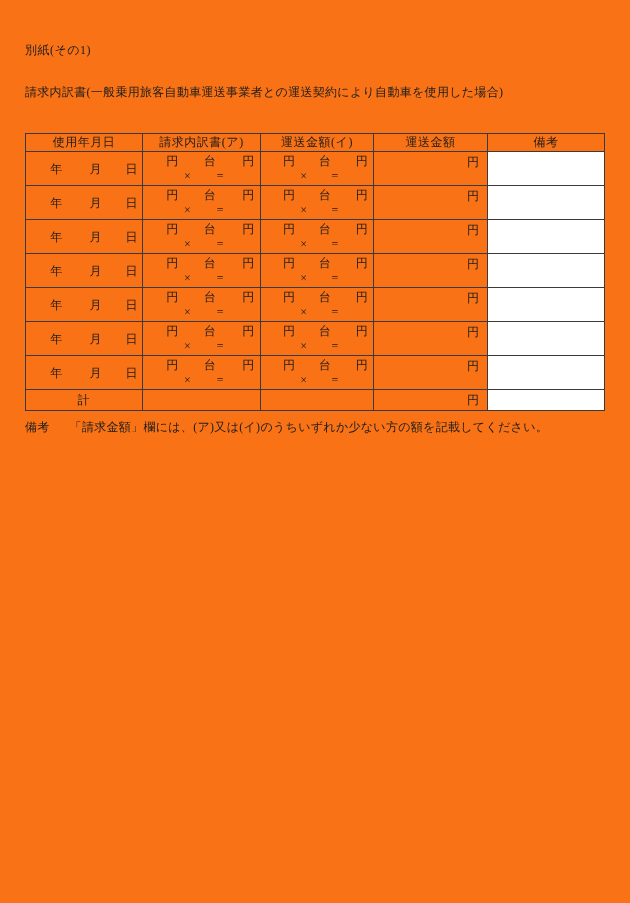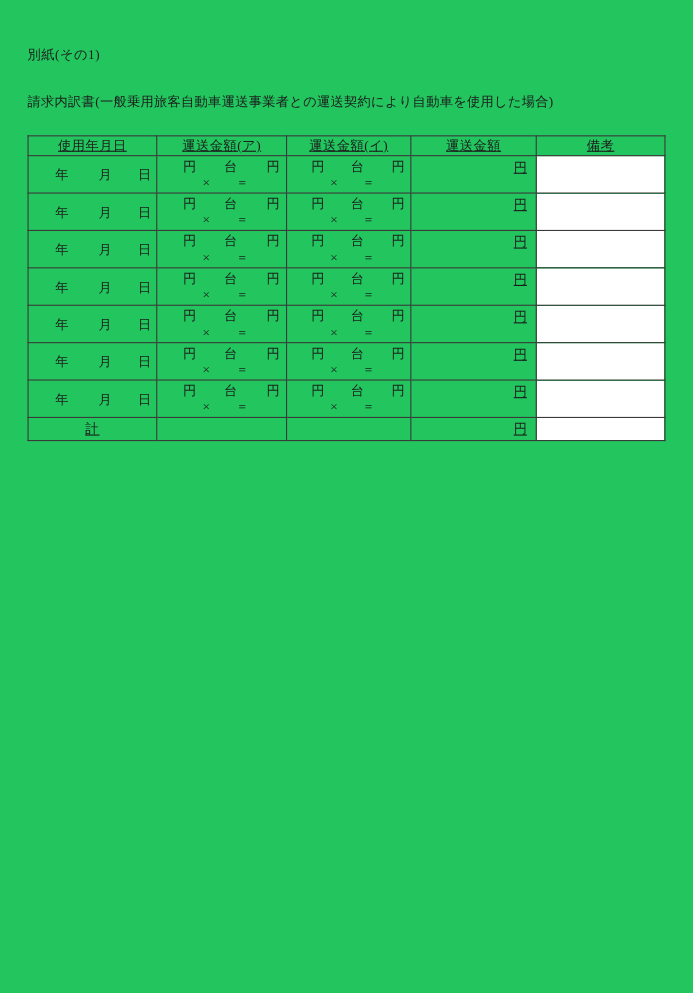--- a/index.html
+++ b/index.html
@@ -3,35 +3,35 @@
 <meta charset="utf-8">
 <style>
   * { margin: 0; padding: 0; box-sizing: border-box; }
   html, body { background: #ffffff; }
   body {
     width: 630px; height: 903px;
     position: relative;
     font-family: "Liberation Serif", "DejaVu Serif", serif;
     color: #1c1c1c;
   }
-  .page { position: absolute; inset: 0; background: #22c55e; overflow: hidden; }
+  .page { position: absolute; inset: 0; background: #f97316; overflow: hidden; }
 
   .attachment-label {
     position: absolute; left: 25px; top: 42px;
     font-size: 12px; letter-spacing: 0.5px; white-space: nowrap;
   }
   .doc-title {
     position: absolute; left: 25px; top: 84px;
     font-size: 12px; letter-spacing: 0.3px; white-space: nowrap;
   }
 
   table.breakdown {
-    position: absolute; left: 25px; top: 123px;
+    position: absolute; left: 25px; top: 133px;
     width: 579px;
-    border-collapse: collapse; table-layout: fixed; text-decoration: underline;
+    border-collapse: collapse; table-layout: fixed;
   }
   .breakdown th, .breakdown td {
     border: 1px solid #3a3a3a;
     font-size: 12px; font-weight: normal;
     overflow: hidden;
   }
   .breakdown thead th { height: 18px; text-align: center; letter-spacing: 0.5px; }
 
   .data-row td { height: 34px; }
   .total-row td { height: 21px; }
@@ -77,21 +77,21 @@
     <colgroup>
       <col style="width:117px">
       <col style="width:118px">
       <col style="width:113px">
       <col style="width:114px">
       <col style="width:117px">
     </colgroup>
     <thead>
       <tr>
         <th>使用年月日</th>
-        <th>運送金額(ア)</th>
+        <th>請求内訳書(ア)</th>
         <th>運送金額(イ)</th>
         <th>運送金額</th>
         <th>備考</th>
       </tr>
     </thead>
     <tbody id="data-rows">
   <tr class="data-row">
     <td class="date-cell">
       <span class="date-y">年</span>
       <span class="date-m">月</span>
@@ -277,14 +277,17 @@
       <tr class="total-row">
         <td class="total-label-cell">計</td>
         <td></td>
         <td></td>
         <td class="claim-cell"><span>円</span></td>
         <td class="remarks-cell"></td>
       </tr>
     </tbody>
   </table>
 
+  <div class="footer-note">
+    <span class="note-label">備考</span><span>「請求金額」欄には、(ア)又は(イ)のうちいずれか少ない方の額を記載してください。</span>
+  </div>
 
 </div>
 
 </body></html>

